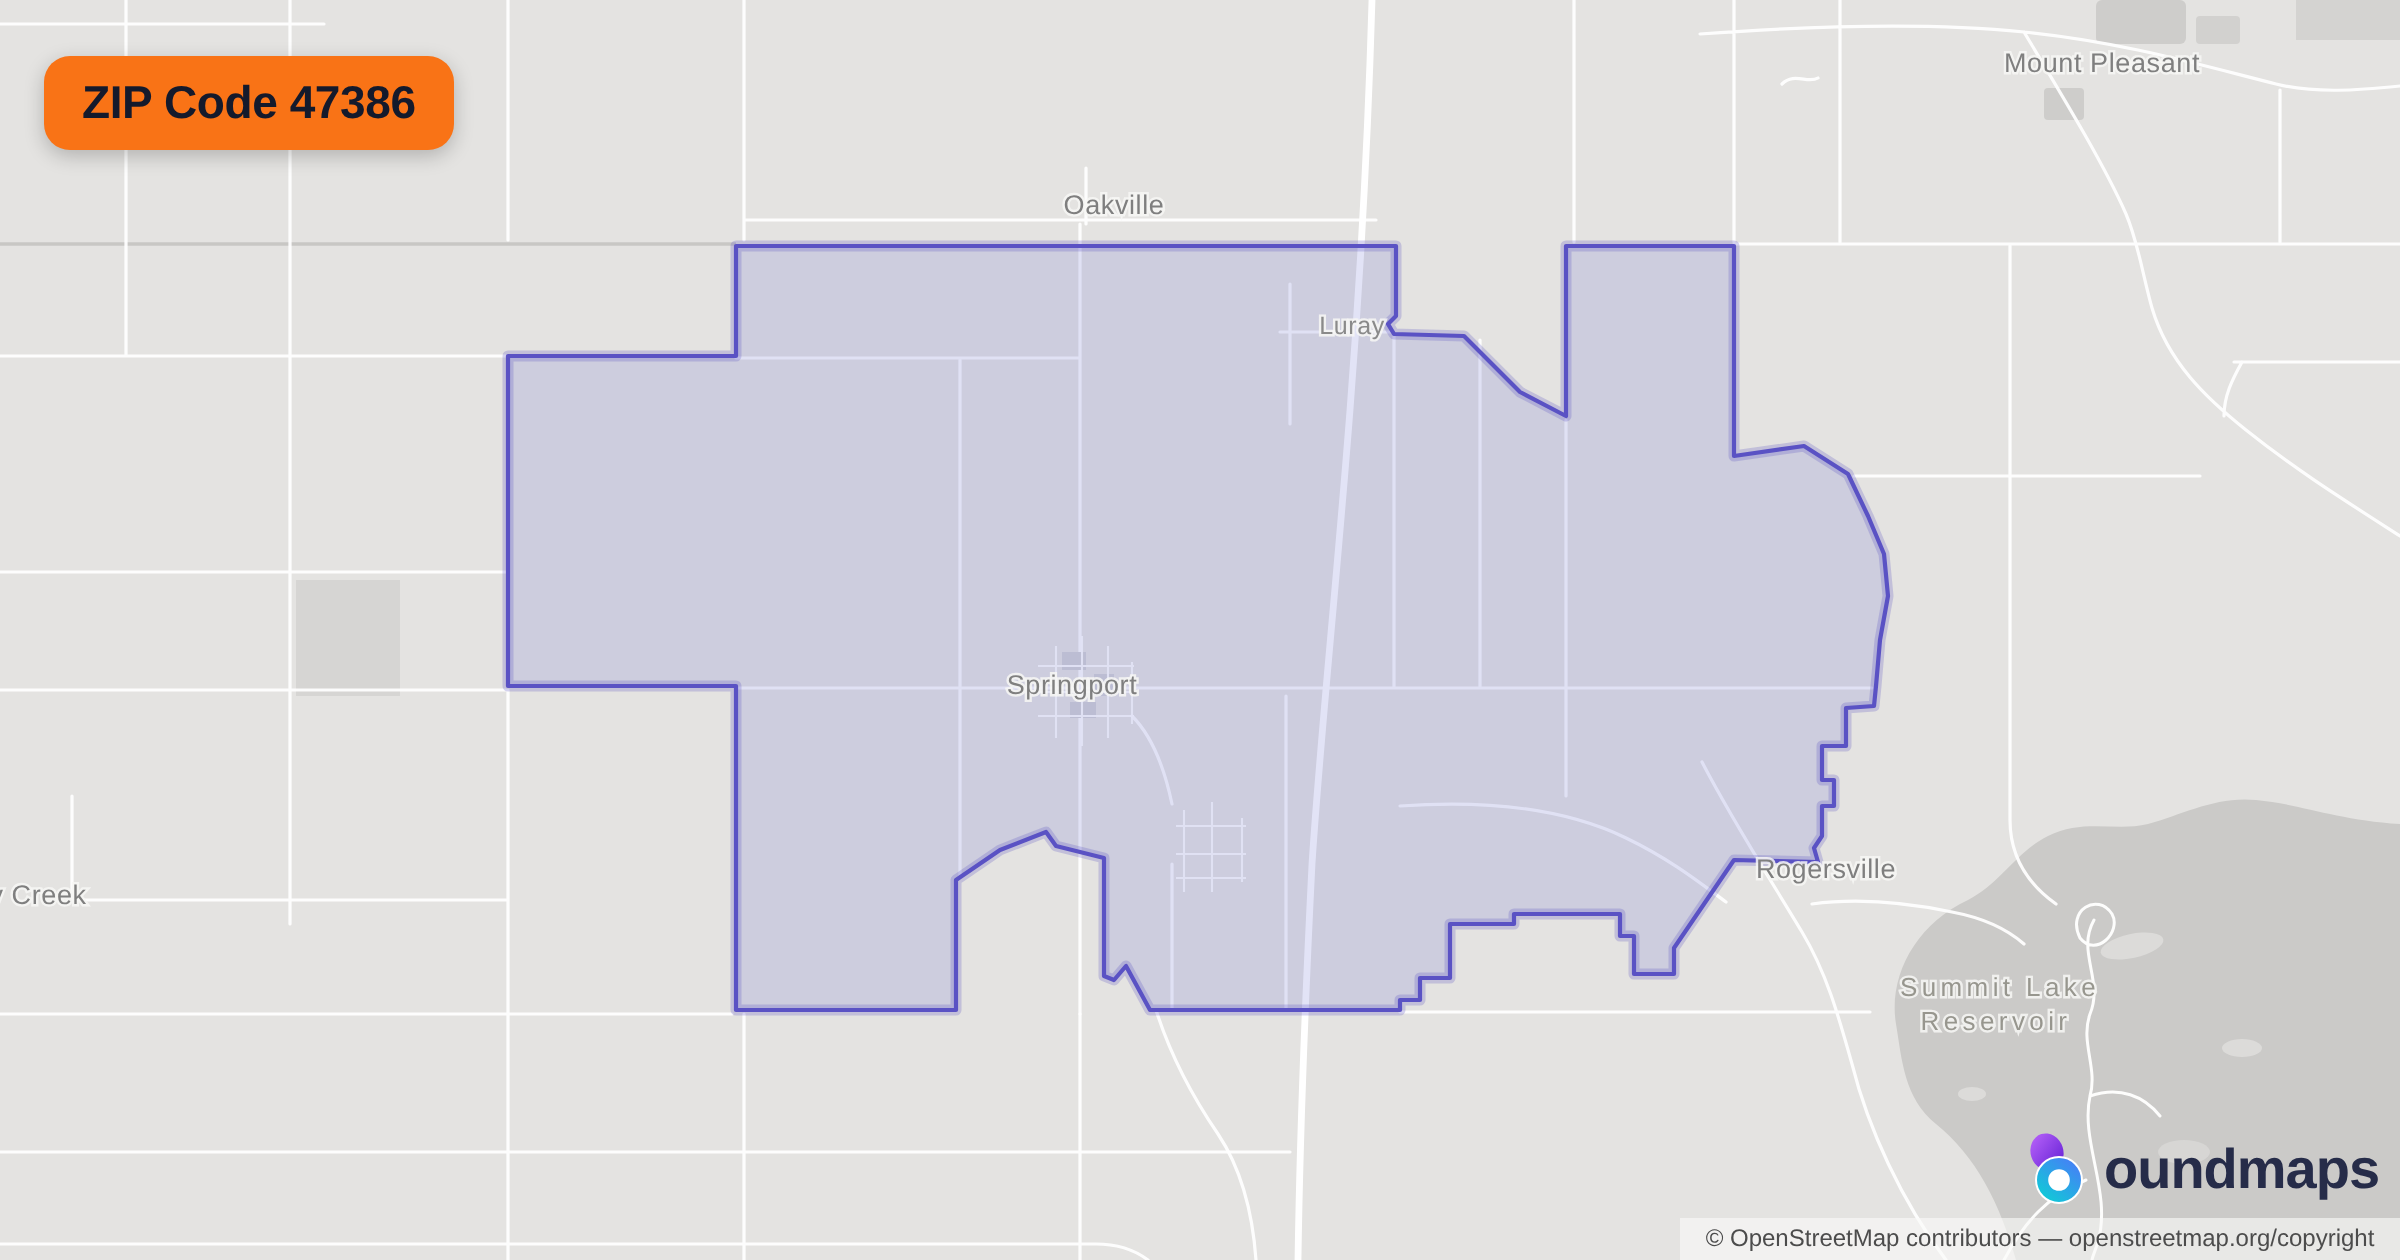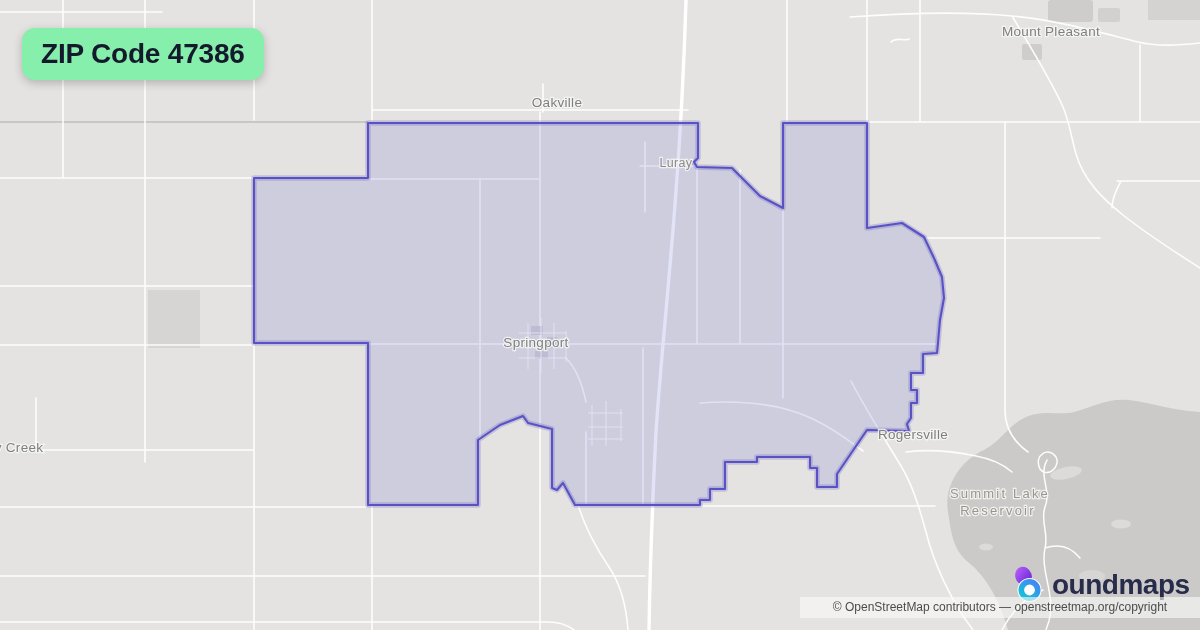--- a/index.html
+++ b/index.html
@@ -15,32 +15,32 @@
   .lakerd{stroke:#ffffff;stroke-width:1.5;fill:none;stroke-linecap:round;opacity:.95;}
 
   
   .lbl{font-family:"Liberation Sans",sans-serif;font-size:13.5px;fill:#7f7f7f;
        text-anchor:middle;letter-spacing:.3px;
        paint-order:stroke;stroke:rgba(247,247,245,.85);stroke-width:2.4px;}
   .lbl-sm{font-size:12.5px;fill:#8a8a8a;}
   .lbl-water{font-size:13px;fill:#97968e;letter-spacing:2.2px;}
 
   
-  .badge{position:absolute;left:22px;top:28px;background:#86efac;border-radius:13px;
+  .badge{position:absolute;left:22px;top:28px;background:#f97316;border-radius:13px;
          padding:10px 19px;box-shadow:0 3px 10px rgba(0,0,0,.22);
-         font-size:28px;font-weight:800;color:#141a2c;letter-spacing:-.2px;
+         font-size:23px;font-weight:800;color:#141a2c;letter-spacing:-.2px;
          white-space:nowrap;}
 
   
   .logo{position:absolute;left:1013px;top:565px;display:flex;align-items:center;gap:5px;}
   .logo-text{font-size:28px;line-height:40px;font-weight:700;color:#262c49;
              letter-spacing:-.5px;}
 
   
-  .attr-bar{position:absolute;right:0;bottom:12px;width:400px;height:21px;
+  .attr-bar{position:absolute;right:0;bottom:0;width:360px;height:21px;
             background:rgba(250,250,249,.62);
             font-size:12px;line-height:21px;color:#4c4c4c;
             text-align:center;white-space:nowrap;}
 </style>
 </head>
 <body>
 
 <div class="stage">
 
   <svg class="map" width="1200" height="630" viewBox="0 0 1200 630">

